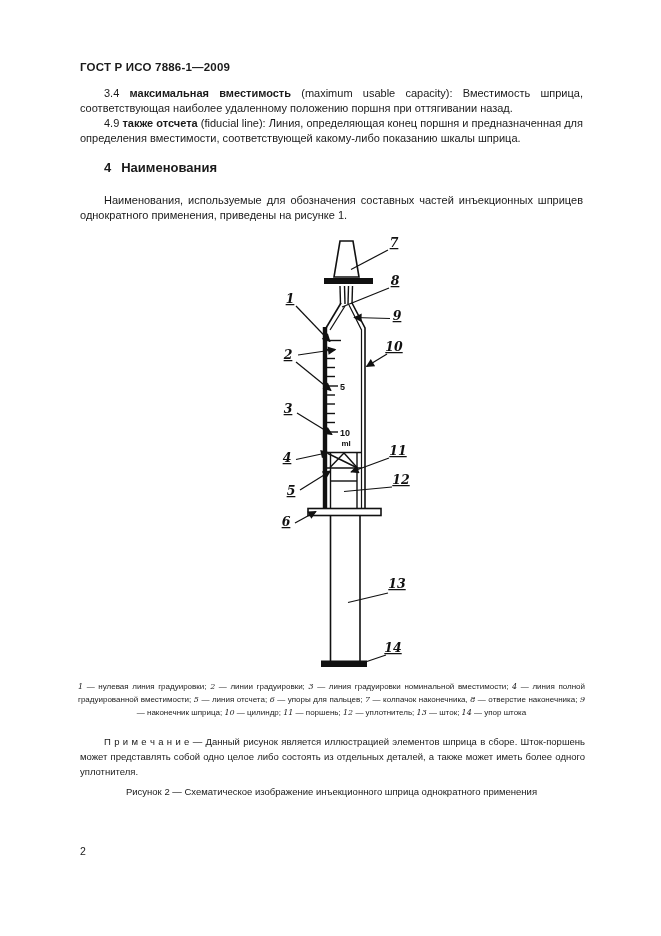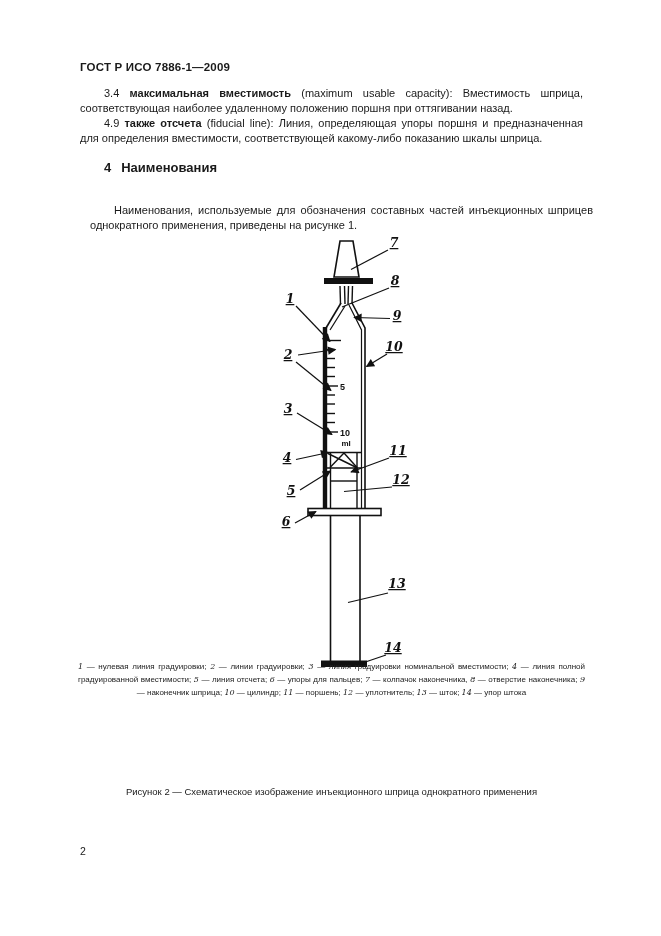--- a/index.html
+++ b/index.html
@@ -22,31 +22,31 @@
     text-align:justify;text-indent:24px;
   }
   .b{font-weight:bold;}
   .sec-heading{
     position:absolute;left:104px;top:160px;
     font-size:13px;font-weight:bold;
   }
   .sec-heading .num{margin-right:10px;}
   .intro{
     position:absolute;left:80px;top:193px;width:503px;
-    font-size:11px;line-height:15px;text-align:justify;text-indent:24px;margin:10px;
+    font-size:11px;line-height:15px;text-align:justify;text-indent:24px;margin:0;
   }
   svg.diagram{position:absolute;left:0;top:230px;}
   .cnum{
     font-family:"DejaVu Serif", serif;
     font-style:italic;font-weight:bold;font-size:12.5px;
     fill:#111;
   }
   .scl{font-family:"Liberation Sans", sans-serif;font-weight:bold;fill:#111;}
   .legend{
-    position:absolute;left:78px;top:660px;width:507px;
+    position:absolute;left:78px;top:680px;width:507px;
     font-size:8px;line-height:13px;color:#222;
     text-align:justify;text-align-last:center;
   }
   .legend i.ln{font-family:"DejaVu Serif", serif;font-style:italic;}
   .note{
     position:absolute;left:80px;top:734px;width:505px;
     font-size:9.5px;line-height:15px;text-align:justify;text-indent:24px;margin:0;
   }
   .caption{
     position:absolute;left:80px;top:786px;width:503px;
@@ -56,21 +56,21 @@
 </style>
 </head>
 <body>
 
 <div class="page">
 
   <div class="hdr">ГОСТ Р ИСО 7886-1—2009</div>
 
   <div class="terms">
     <p><span>3.4  </span><span class="b">максимальная вместимость</span><span> (maximum usable capacity): Вместимость шприца, соответствующая наиболее удаленному положению поршня при оттягивании назад.</span></p>
-    <p><span>4.9  </span><span class="b">также отсчета</span><span> (fiducial line): Линия, определяющая упоры поршня и предназначенная для определения вместимости, соответствующей какому-либо показанию шкалы шприца.</span></p>
+    <p><span>4.9  </span><span class="b">также отсчета</span><span> (fiducial line): Линия, определяющая конец поршня и предназначенная для определения вместимости, соответствующей какому-либо показанию шкалы шприца.</span></p>
   </div>
 
   <div class="sec-heading">
     <span class="num">4</span><span>Наименования</span>
   </div>
 
   <p class="intro">Наименования, используемые для обозначения составных частей инъекционных шприцев однократного применения, приведены на рисунке 1.</p>
 
   <svg class="diagram" width="661" height="450" viewBox="0 230 661 450">
     <defs>
@@ -168,18 +168,21 @@
       <text class="cnum" x="393" y="652" text-decoration="underline">14</text>
     </g>
 
     <text class="scl" x="340" y="390" font-size="9">5</text>
     <text class="scl" x="340" y="436" font-size="9">10</text>
     <text class="scl" x="341.5" y="446" font-size="8">ml</text>
   </svg>
 
   <div class="legend" id="legend"><i class="ln">1</i><span> — нулевая линия градуировки; </span><i class="ln">2</i><span> — линии градуировки; </span><i class="ln">3</i><span> — линия градуировки номинальной вместимости; </span><i class="ln">4</i><span> — линия полной градуированной вместимости; </span><i class="ln">5</i><span> — линия отсчета; </span><i class="ln">6</i><span> — упоры для пальцев; </span><i class="ln">7</i><span> — колпачок наконечника, </span><i class="ln">8</i><span> — отверстие наконечника; </span><i class="ln">9</i><span> — наконечник шприца; </span><i class="ln">10</i><span> — цилиндр; </span><i class="ln">11</i><span> — поршень; </span><i class="ln">12</i><span> — уплотнитель; </span><i class="ln">13</i><span> — шток; </span><i class="ln">14</i><span> — упор штока</span></div>
 
+  <p class="note">
+    <span>П р и м е ч а н и е — </span><span>Данный рисунок является иллюстрацией элементов шприца в сборе. Шток-поршень может представлять собой одно целое либо состоять из отдельных деталей, а также может иметь более одного уплотнителя.</span>
+  </p>
 
   <p class="caption">Рисунок  2 — Схематическое изображение инъекционного шприца однократного применения</p>
 
   <div class="pagenum">2</div>
 
 </div>
 
 </body></html>

